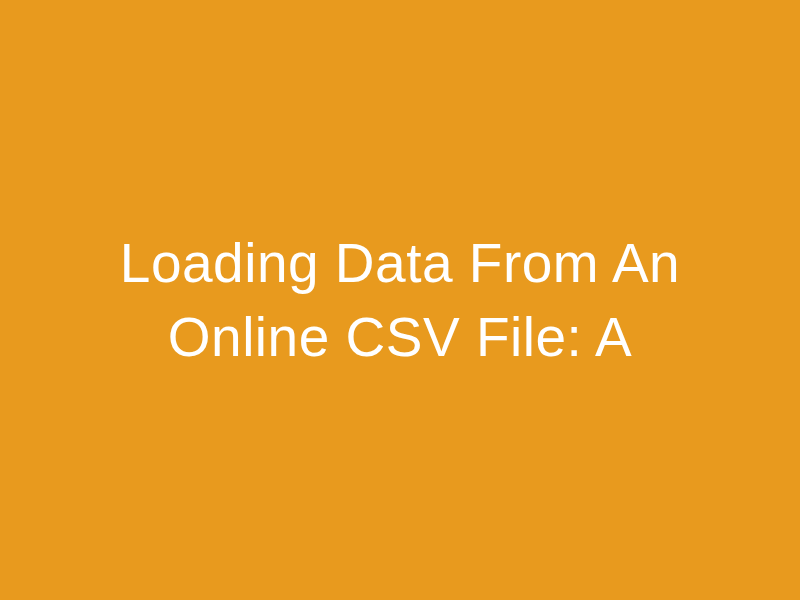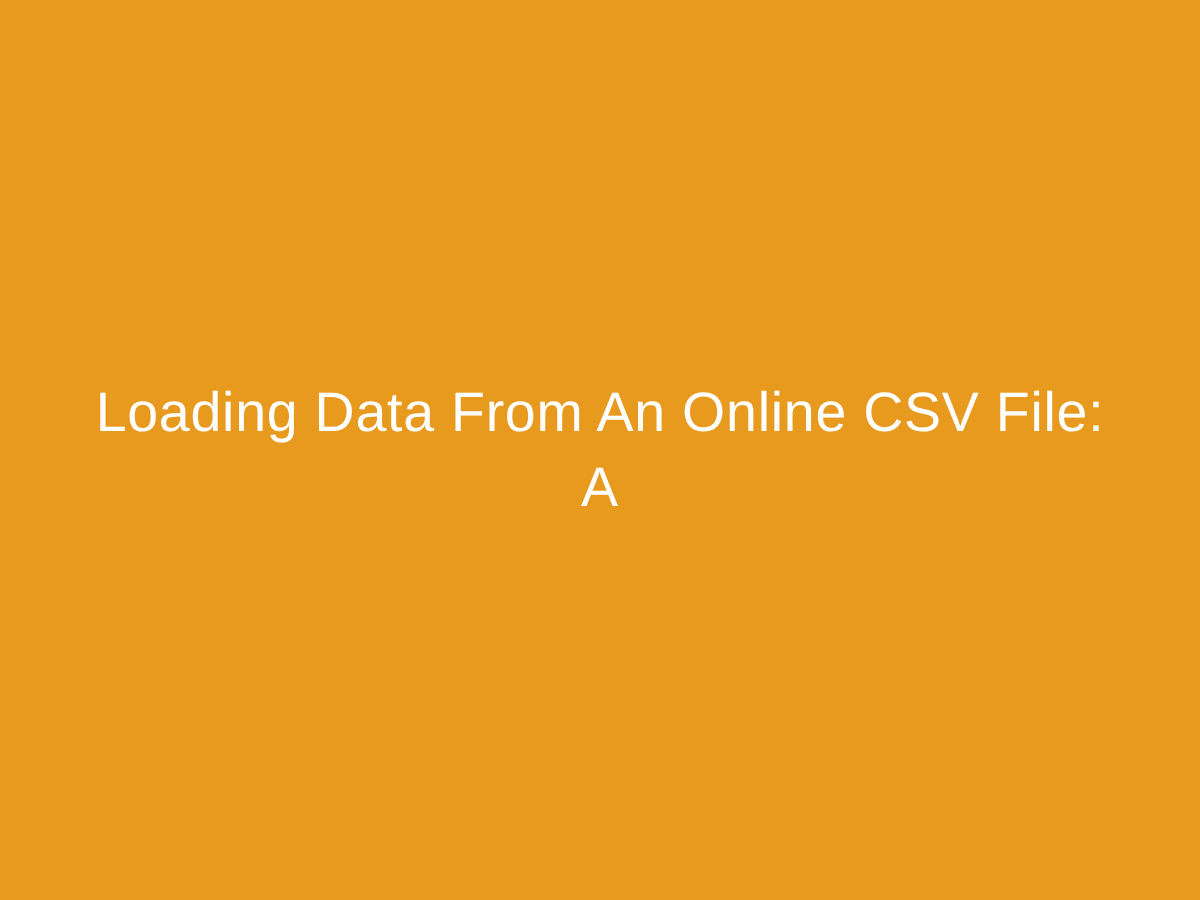--- a/index.html
+++ b/index.html
@@ -17,21 +17,21 @@
       font-family: Arial, Helvetica, sans-serif;
       overflow: hidden;
     }
     .title-container {
       width: 100%;
       padding: 0 60px;
       text-align: center;
     }
     .title-text {
       color: #ffffff;
-      font-size: 37px;
+      font-size: 55px;
       font-weight: 400;
       line-height: 1.35;
       letter-spacing: 0.5px;
     }
   </style>
 </head>
 <body>
 
 <div class="title-container">
   <h1 class="title-text">Loading Data From An Online CSV File: A</h1>

